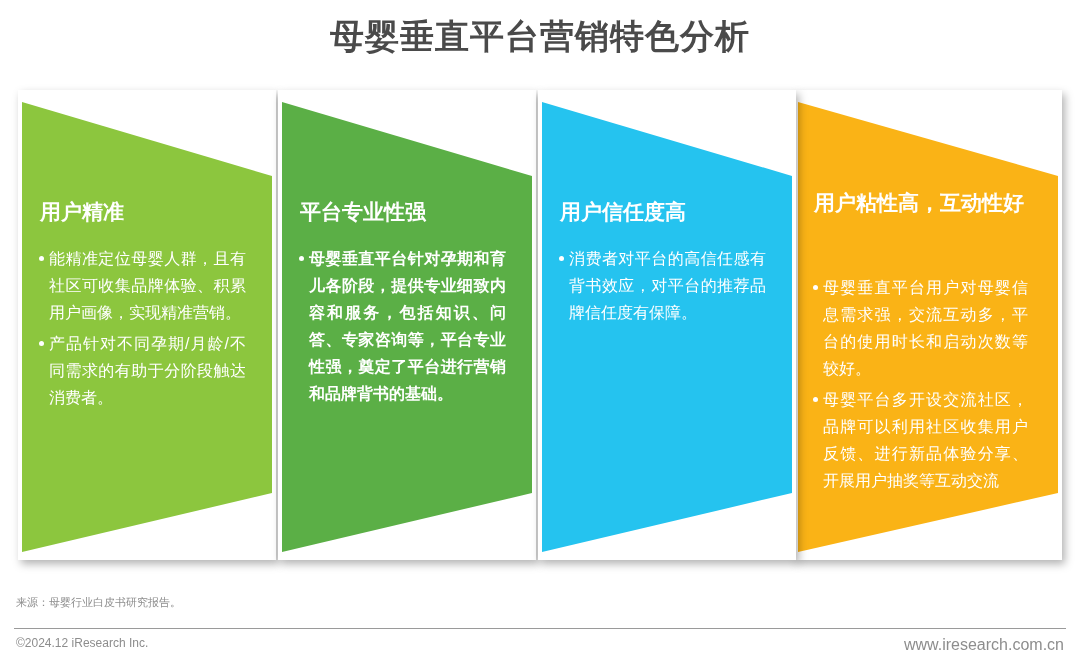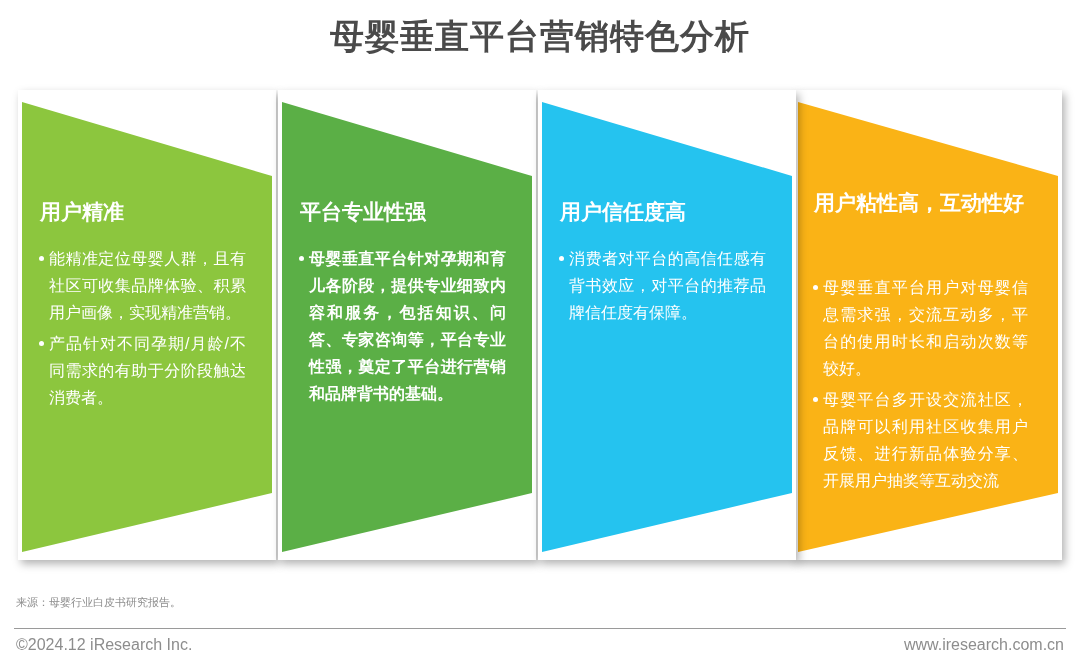--- a/index.html
+++ b/index.html
@@ -117,21 +117,21 @@
     left: 14px;
     top: 628px;
     width: 1052px;
     height: 1px;
     background: #9a9a9a;
   }
   #copyright {
     position: absolute;
     left: 16px;
     top: 636px;
-    font-size: 16px;
+    font-size: 12px;
     color: #8d8d8d;
     white-space: nowrap;
   }
   #site-url {
     position: absolute;
     right: 16px;
     top: 636px;
     font-size: 16px;
     color: #8d8d8d;
     white-space: nowrap;

